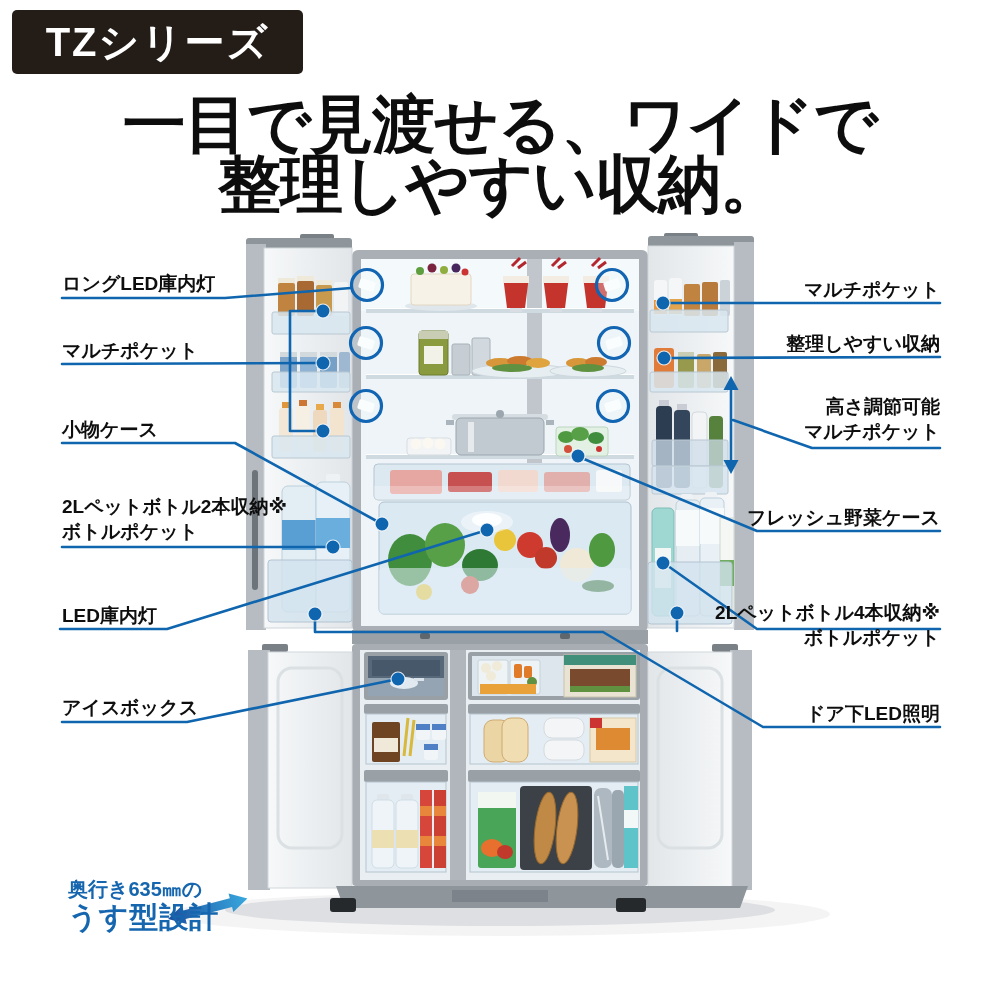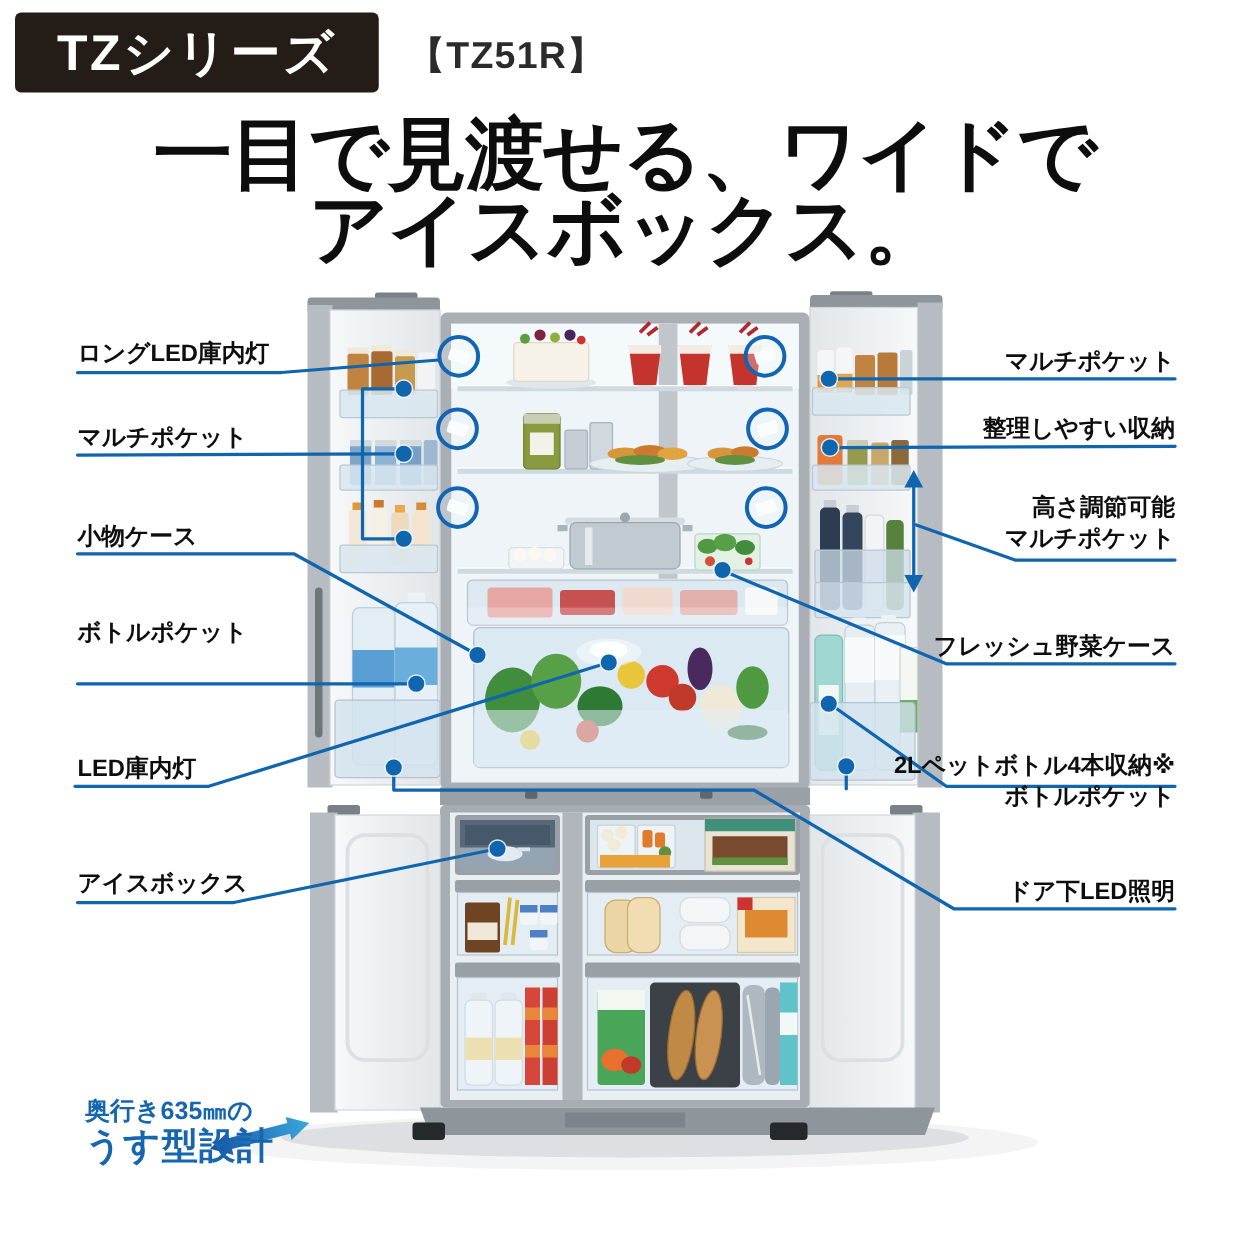--- a/index.html
+++ b/index.html
@@ -22,25 +22,24 @@
   svg{position:absolute;left:0;top:0;}
 </style>
 </head>
 <body>
 
 <div id="stage">
 
   <div class="badge">
     <span>TZシリーズ</span>
   </div>
-  <div class="model">【TZ51R】</div>
 
   <div class="headline">
     <div>一目で見渡せる、ワイドで</div>
-    <div>アイスボックス。</div>
+    <div>整理しやすい収納。</div>
   </div>
 
   <svg width="1000" height="1000" viewBox="0 0 1000 1000" aria-hidden="true">
     <defs>
       <linearGradient id="doorFace" x1="0" y1="0" x2="1" y2="0">
         <stop offset="0" stop-color="#f6f8f9"></stop>
           <stop offset="1" stop-color="#e2e6e9"></stop>
       </linearGradient>
       <linearGradient id="doorFaceR" x1="1" y1="0" x2="0" y2="0">
         <stop offset="0" stop-color="#f6f8f9"></stop>
@@ -450,20 +449,21 @@
 
     <g transform="translate(168,919) rotate(-14.5)">
       <polygon points="0,0 17,-9.5 17,-4.5 65,-4.5 65,-9.5 82,0 65,9.5 65,4.5 17,4.5 17,9.5" fill="url(#arrowGrad)"></polygon>
     </g>
   </svg>
 
   <div class="label" style="left:62px;top:271px;">ロングLED庫内灯</div>
   <div class="label" style="left:62px;top:338px;">マルチポケット</div>
   <div class="label" style="left:62px;top:417px;">小物ケース</div>
   <div class="label" style="left:62px;top:494px;">
+    <div>2Lペットボトル2本収納※</div>
     <div>ボトルポケット</div>
   </div>
   <div class="label" style="left:62px;top:603px;">LED庫内灯</div>
   <div class="label" style="left:62px;top:695px;">アイスボックス</div>
 
   <div class="label r" style="top:277px;">マルチポケット</div>
   <div class="label r" style="top:331px;">整理しやすい収納</div>
   <div class="label r" style="top:394px;">
     <div>高さ調節可能</div>
     <div>マルチポケット</div>

